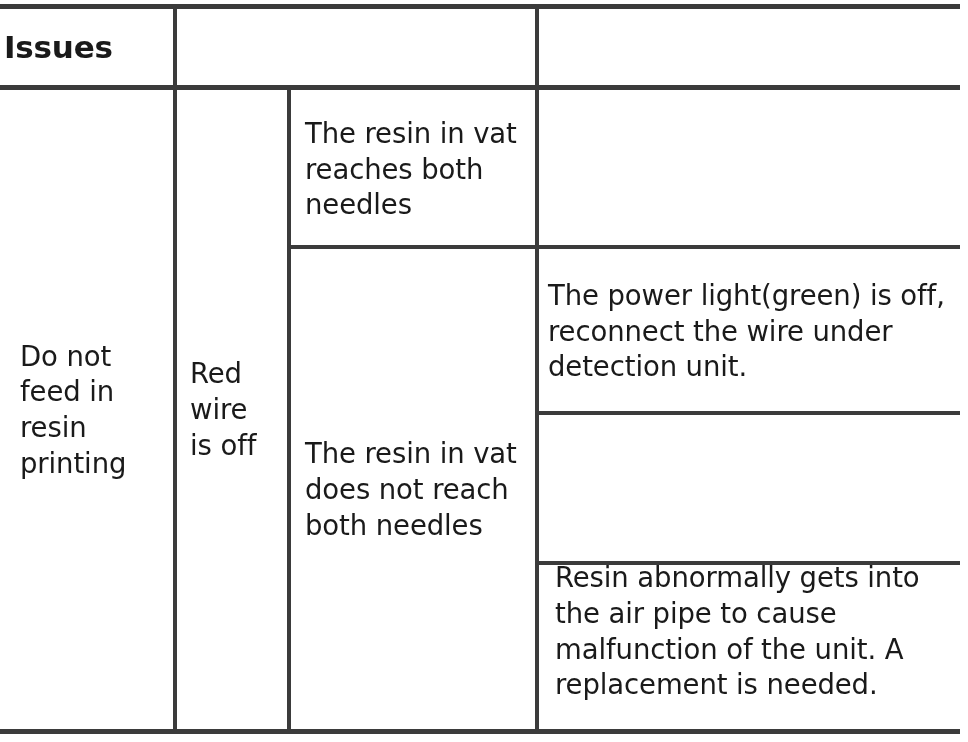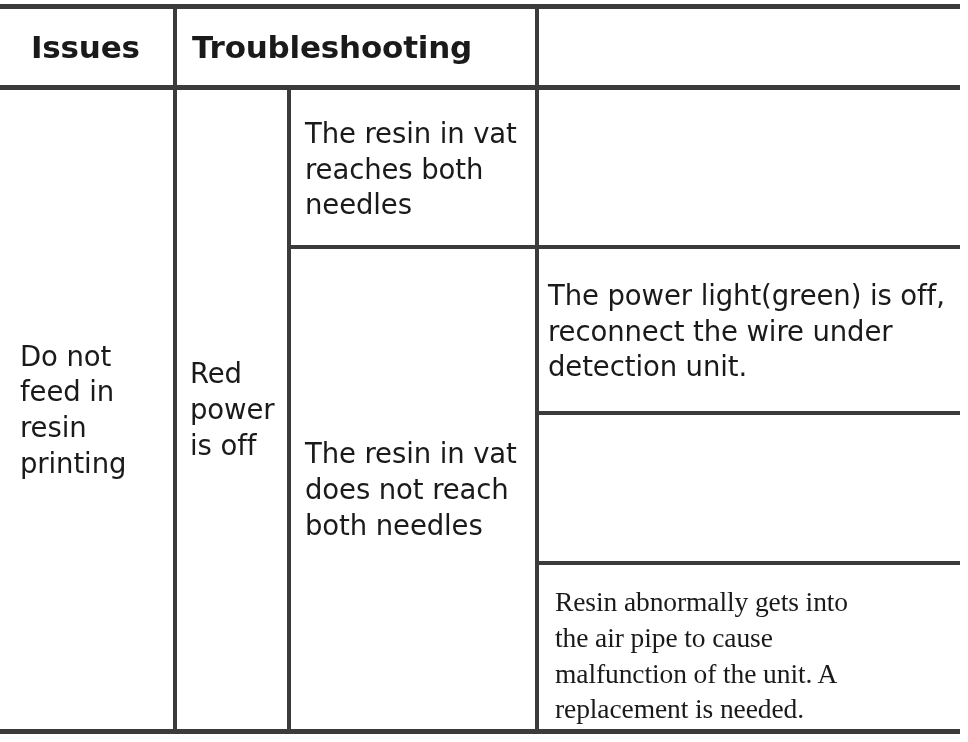--- a/index.html
+++ b/index.html
@@ -56,39 +56,39 @@
     line-height: 1.1;
   }
 
   .body .txt {
     font-weight: normal;
     font-size: 27.5px;
     letter-spacing: -0.1px;
   }
 
   
-  #hdr-issues      { left: 31px;  top: 8px;   width: 150px; height: 78px; }
+  #hdr-issues      { left: 4px;  top: 8px;   width: 150px; height: 78px; }
   #hdr-trouble     { left: 192px; top: 8px;   width: 335px; height: 78px; }
   #hdr-solution    { left: 553px; top: 8px;   width: 400px; height: 78px; }
 
   
   #cell-issue      { left: 20px;  top: 90px;  width: 150px; height: 640px; }
 
   
   #cell-tg         { left: 190px; top: 90px;  width: 92px;  height: 640px; }
 
   
   #cell-t1         { left: 305px; top: 92px;  width: 225px; height: 155px; }
   #cell-t2         { left: 305px; top: 250px; width: 225px; height: 480px; }
 
   
   #cell-s1         { left: 555px; top: 92px;  width: 400px; height: 155px; }
   #cell-s2         { left: 548px; top: 250px; width: 400px; height: 163px; }
   #cell-s3         { left: 555px; top: 417px; width: 400px; height: 146px; }
-  #cell-s4         { left: 555px; top: 574px; width: 400px; height: 163px; font-family: Liberation Serif, serif; }
+  #cell-s4         { left: 555px; top: 550px; width: 400px; height: 163px; }
 </style>
 </head>
 <body>
 
 <div class="sheet">
 
   <div class="hrule" style="left:0px; top:4px; width:960px;"></div>
 
   <div class="hrule" style="left:0px; top:85px; width:960px;"></div>
 
@@ -103,35 +103,32 @@
   <div class="vrule" style="left:173px; top:4px; height:729px;"></div>
 
   <div class="vrule" style="left:287px; top:89px; height:644px;"></div>
 
   <div class="vrule" style="left:535px; top:4px; height:729px;"></div>
 
   <div class="cell hdr" id="hdr-issues">
     <span class="txt">Issues</span>
   </div>
 
-  <div class="cell hdr" id="hdr-trouble">
-    <span class="txt">Troubleshooting</span>
-  </div>
 
 
   <div class="cell body" id="cell-issue">
     <span class="txt">Do not
 feed in
 resin
 printing</span>
   </div>
 
   <div class="cell body" id="cell-tg">
     <span class="txt">Red
-power
+wire
 is off</span>
   </div>
 
   <div class="cell body" id="cell-t1">
     <span class="txt">The resin in vat
 reaches both
 needles</span>
   </div>
 
   <div class="cell body" id="cell-t2">

